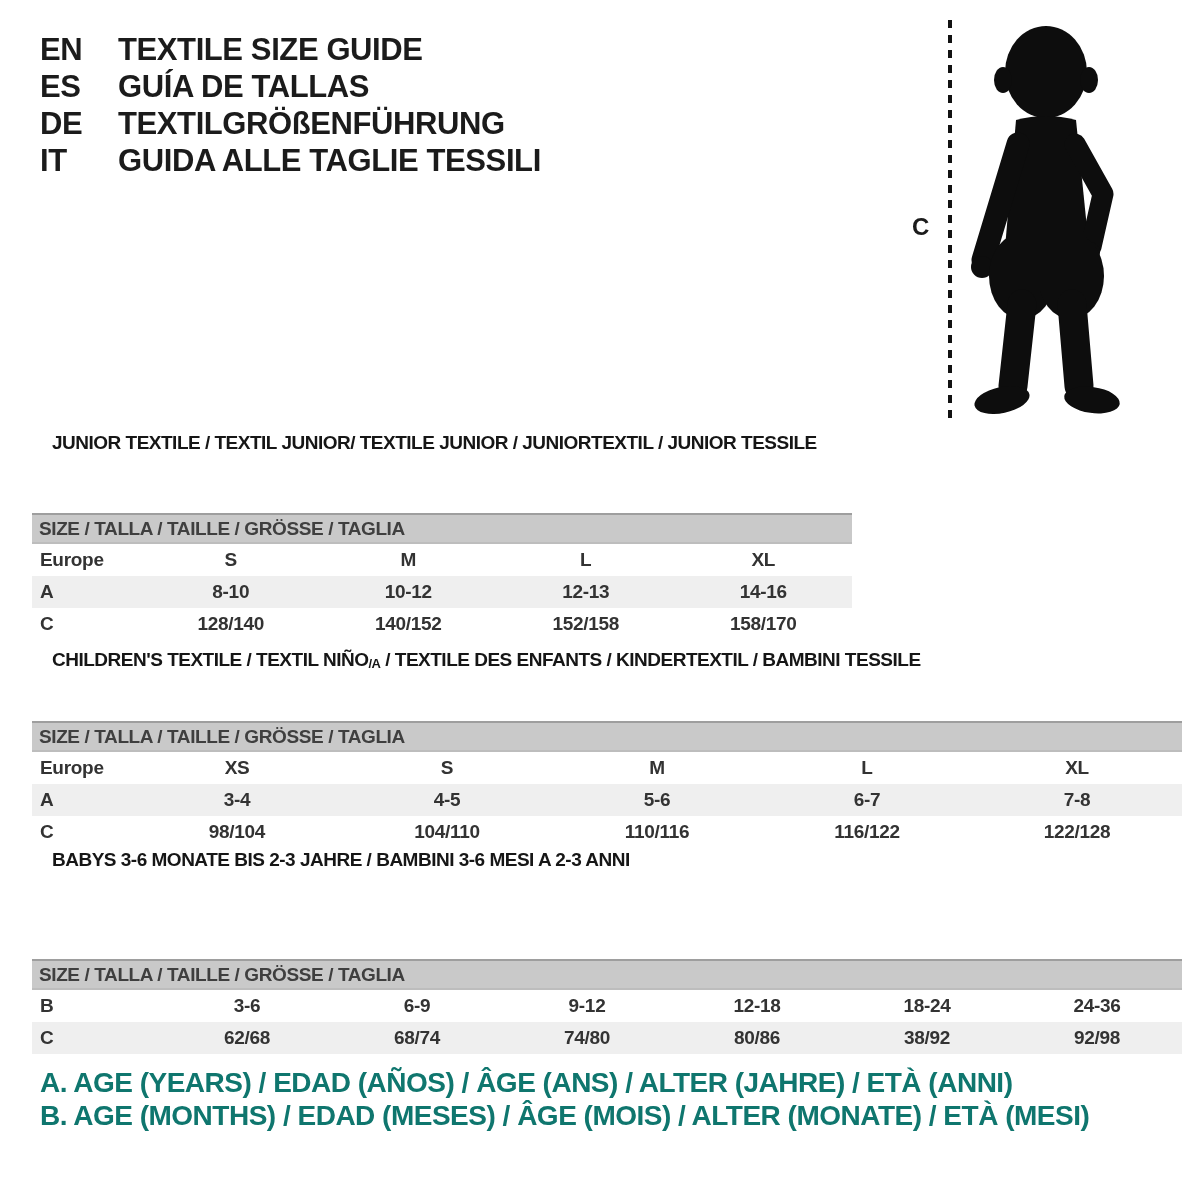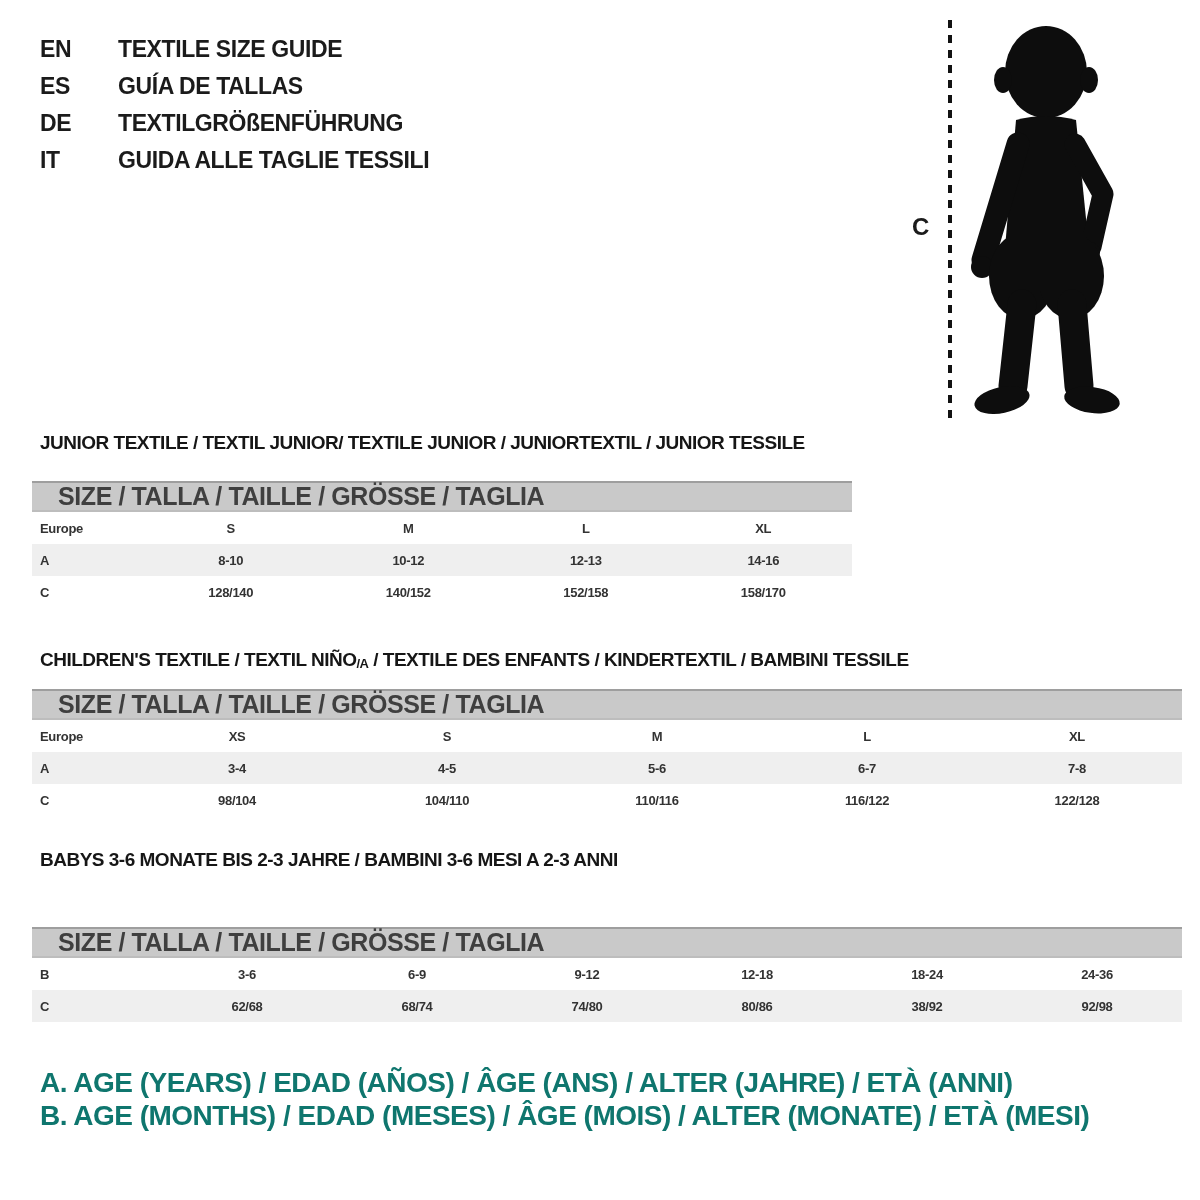--- a/index.html
+++ b/index.html
@@ -25,21 +25,21 @@
   
   .lang-block {
     position: absolute;
     left: 40px;
     top: 31px;
   }
   .lang-row {
     display: flex;
     align-items: center;
     height: 37px;
-    font-size: 23px;
+    font-size: 31px;
     font-weight: 700;
     letter-spacing: -0.4px;
     white-space: nowrap;
   }
   .lang-code { width: 78px; }
 
   
   .measure-line {
     position: absolute;
     left: 948px;
@@ -60,21 +60,21 @@
     position: absolute;
     left: 956px;
     top: 20px;
     width: 185px;
     height: 400px;
   }
 
   
   .sec-title {
     position: absolute;
-    left: 40px;
+    left: 52px;
     margin: 0;
     font-size: 19px;
     font-weight: 700;
     letter-spacing: -0.5px;
     white-space: nowrap;
     color: #161616;
   }
   .title-sub {
     font-size: 13px;
     vertical-align: -2px;
@@ -89,31 +89,32 @@
   .t-wide    { width: 1150px; }
 
   .thead {
     box-sizing: border-box;
     height: 31px;
     background: #c9c9c9;
     border-top: 2px solid #9e9e9e;
     border-bottom: 2px solid #bdbdbd;
     display: flex;
     align-items: center;
-    padding-left: 26px;
-    font-size: 25px;
+    padding-left: 7px;
+    font-size: 19px;
     font-weight: 700;
     letter-spacing: -0.4px;
     color: #3f3f3f;
+    margin-top: 32px;
   }
   .trow {
     display: flex;
     align-items: center;
     height: 32px;
-    font-size: 13px;
+    font-size: 19px;
     font-weight: 700;
     letter-spacing: -0.3px;
     color: #333333;
   }
   .trow.shaded { background: #efefef; }
   .cell.lbl {
     box-sizing: border-box;
     padding-left: 8px;
     width: 110px;
     flex: none;

